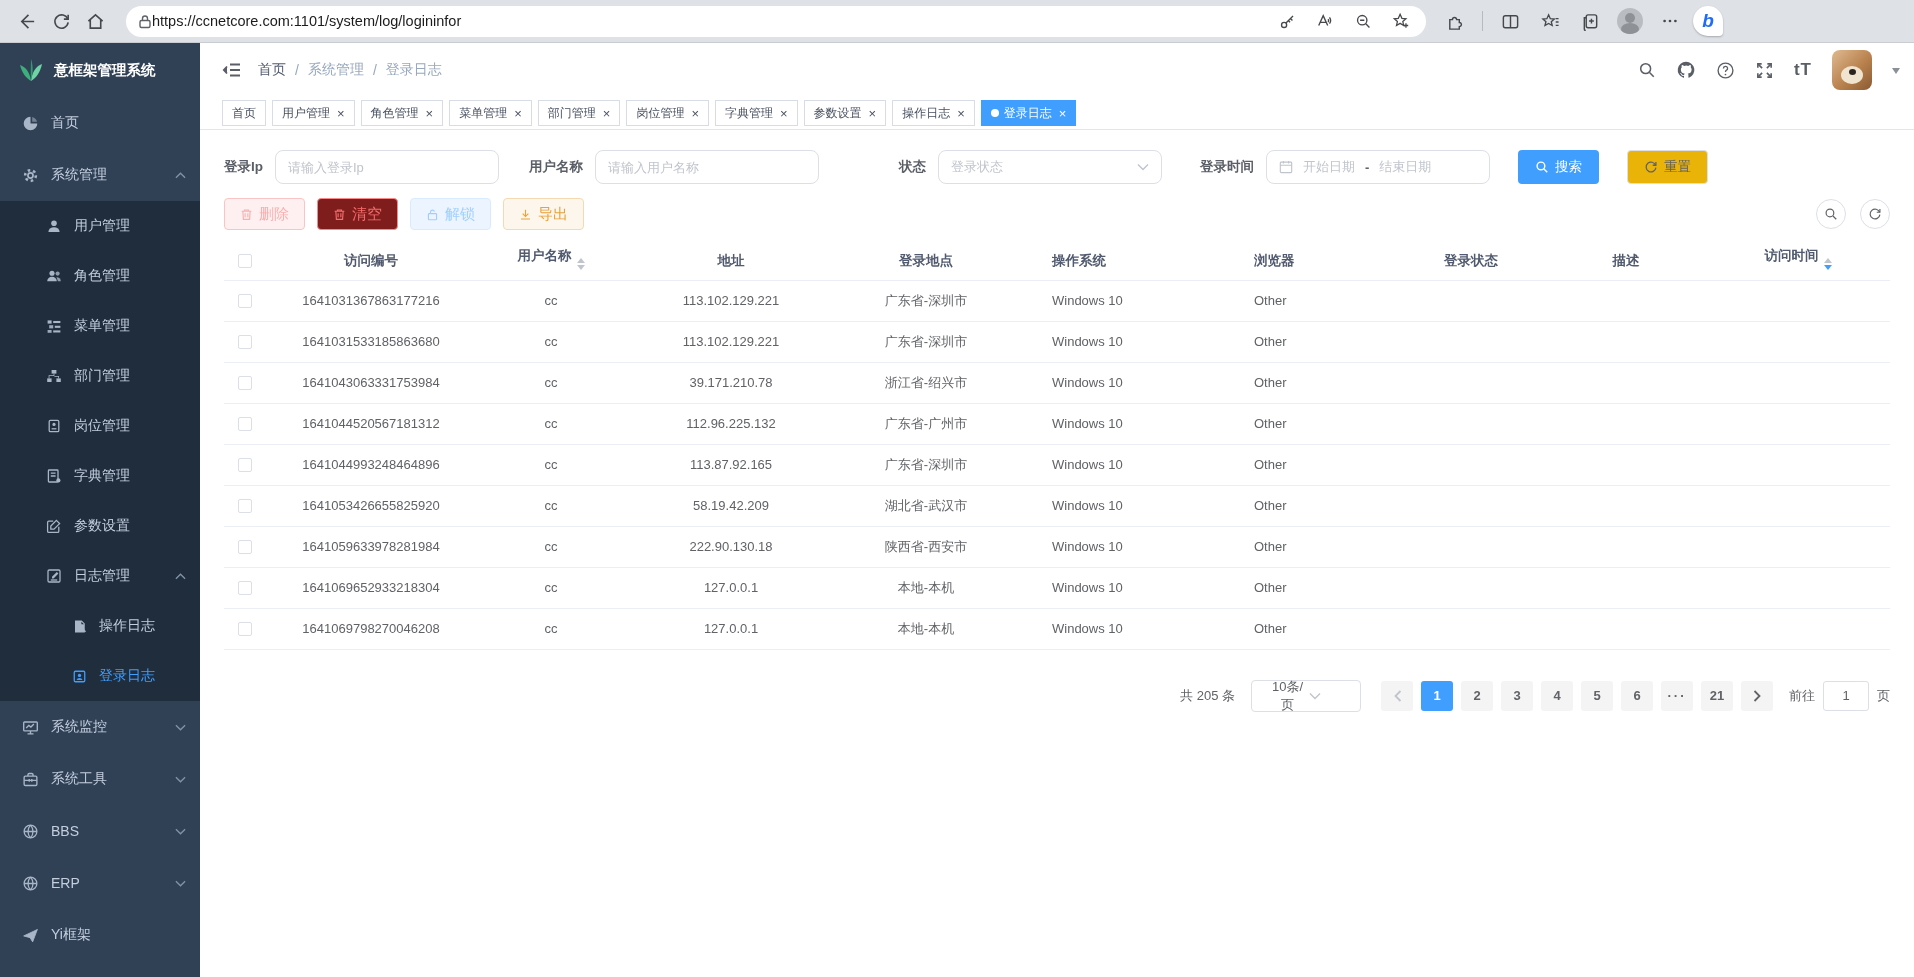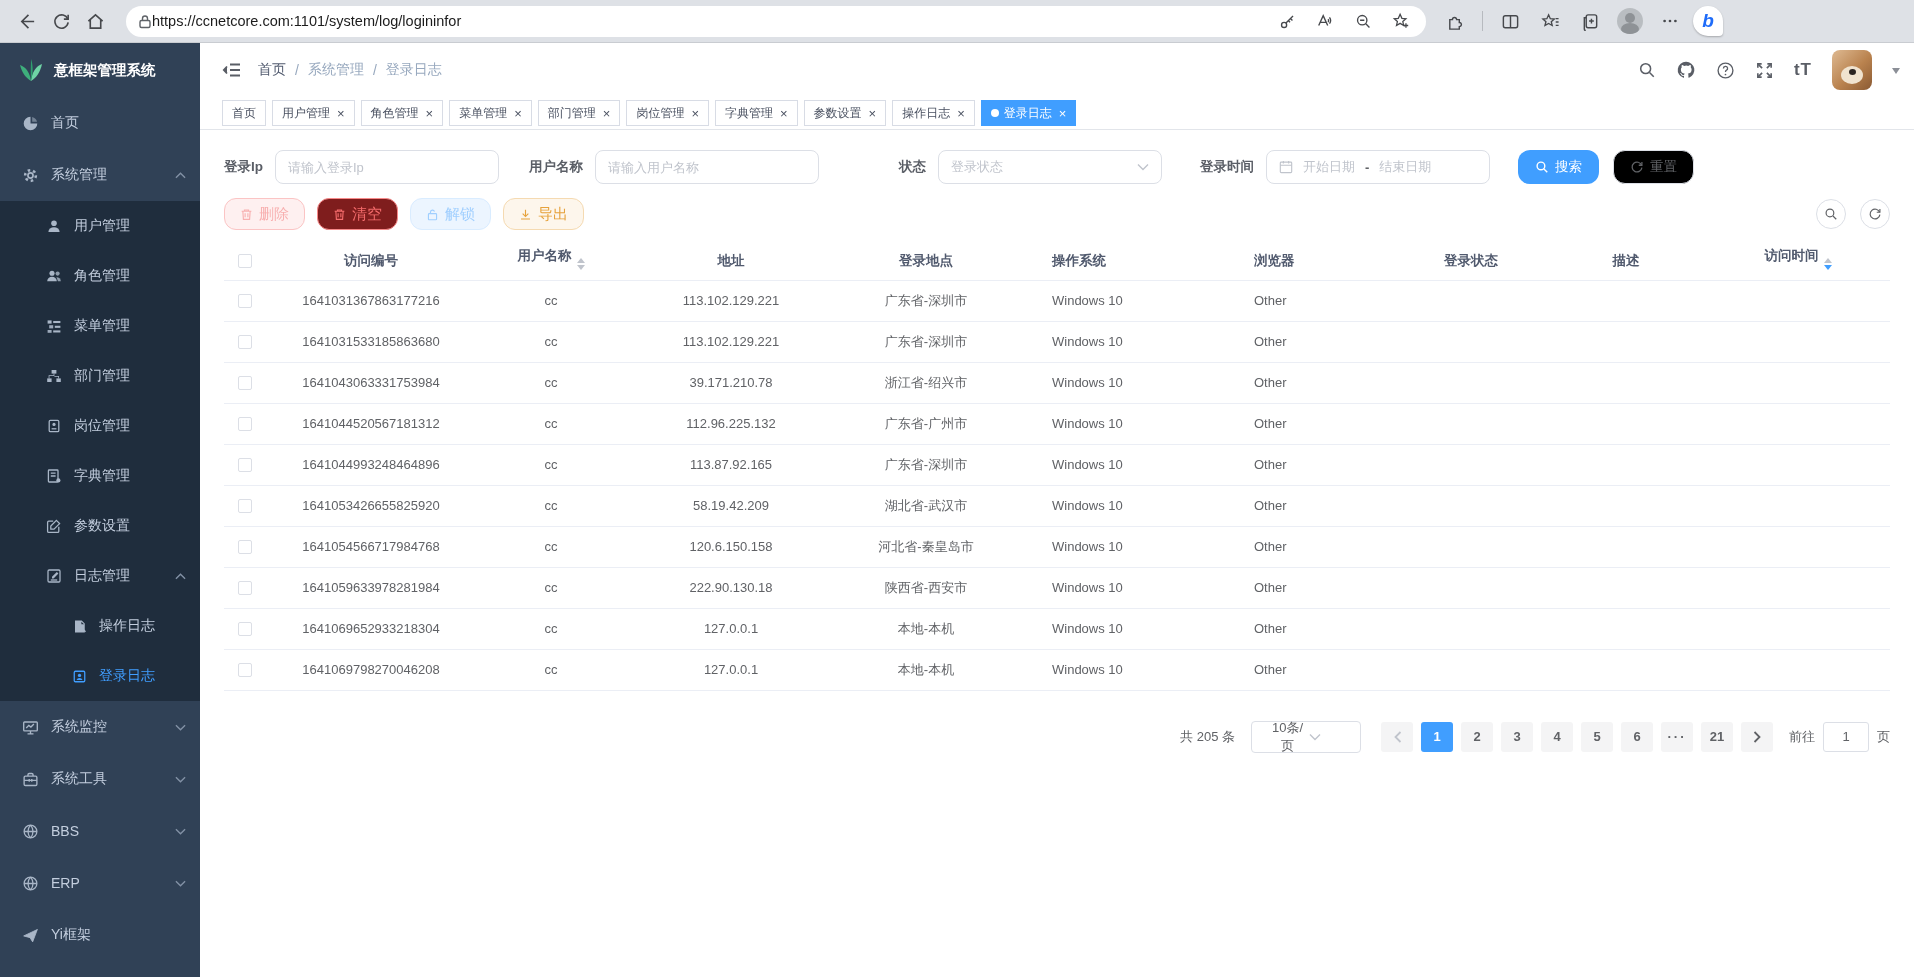--- a/index.html
+++ b/index.html
@@ -83,24 +83,24 @@
   .f-input input { border:none; outline:none; width:100%; font-size:13px; color:#606266;
                    font-family:"Liberation Sans","DejaVu Sans",sans-serif; }
   .f-input input::placeholder { color:#c0c4cc; }
   .w224 { width:224px; }
   .f-gap { width:30px; }
   .sel-chevron { margin-left:auto; color:#c0c4cc; display:flex; }
   .date-range { justify-content:flex-start; gap:10px; }
   .date-ph { color:#c0c4cc; }
   .date-sep { color:#606266; font-weight:bold; }
   .cal-icon { color:#c0c4cc; display:flex; }
-  .btn { height:34px; border-radius:12px; font-size:13.5px; display:inline-flex; align-items:center;
+  .btn { height:34px; border-radius:4px; font-size:13.5px; display:inline-flex; align-items:center;
          justify-content:space-between; gap:6px; padding:0 16px; cursor:pointer; border:1px solid transparent; white-space:nowrap; }
   .btn-search { background:#409eff; color:#fff; margin-left:28px; }
-  .btn-reset { background:#000000; color:#606266; border-color:#dcdfe6; margin-left:14px; }
+  .btn-reset { background:#eab308; color:#606266; border-color:#dcdfe6; margin-left:28px; }
 
   .toolbar-row { margin-top:14px; display:flex; align-items:center; }
   .btn-sm { height:32px; font-size:15px; padding:0 15px; margin-right:12px; }
   .btn-del    { background:#fef0f0; border-color:#fbc4c4; color:#f8b0b0; }
   .btn-clear  { background:#7f1d1d; border-color:#f78989; color:#f56c6c; }
   .btn-unlock { background:#ecf5ff; border-color:#d9ecff; color:#a0cfff; }
   .btn-export { background:#fdf6ec; border-color:#f5dab1; color:#e6a23c; }
   .toolbar-right { margin-left:auto; display:flex; gap:14px; }
   .circle-btn { width:30px; height:30px; border-radius:50%; border:1px solid #dcdfe6; background:#fff;
                 display:flex; align-items:center; justify-content:center; color:#606266; cursor:pointer; }
@@ -751,32 +751,20 @@
                 <td class="col-ip">58.19.42.209</td>
                 <td class="col-location">湖北省-武汉市</td>
                 <td class="col-os">Windows 10</td>
                 <td class="col-browser">Other</td>
                 <td class="col-status"></td>
                 <td class="col-desc"></td>
                 <td class="col-time"></td>
               </tr>
               <tr>
                 <td><span class="checkbox"></span></td>
-                <td class="col-id">1641054566717984768</td>
-                <td class="col-user">cc</td>
-                <td class="col-ip">120.6.150.158</td>
-                <td class="col-location">河北省-秦皇岛市</td>
-                <td class="col-os">Windows 10</td>
-                <td class="col-browser">Other</td>
-                <td class="col-status"></td>
-                <td class="col-desc"></td>
-                <td class="col-time"></td>
-              </tr>
-              <tr>
-                <td><span class="checkbox"></span></td>
                 <td class="col-id">1641059633978281984</td>
                 <td class="col-user">cc</td>
                 <td class="col-ip">222.90.130.18</td>
                 <td class="col-location">陕西省-西安市</td>
                 <td class="col-os">Windows 10</td>
                 <td class="col-browser">Other</td>
                 <td class="col-status"></td>
                 <td class="col-desc"></td>
                 <td class="col-time"></td>
               </tr>

